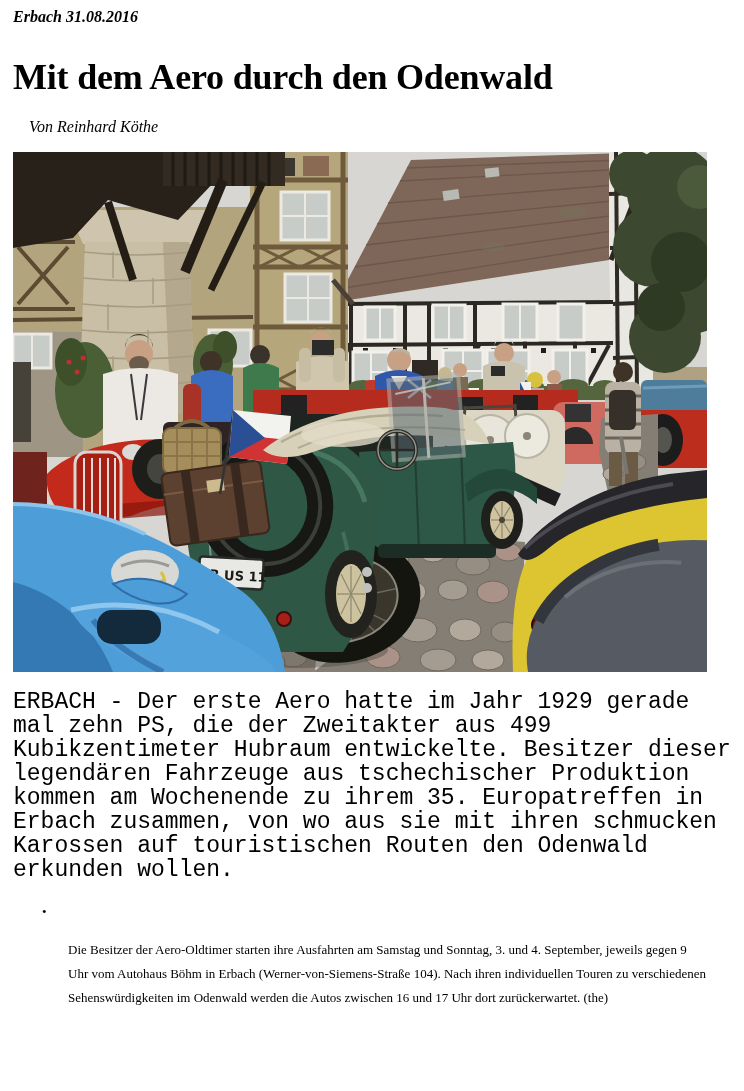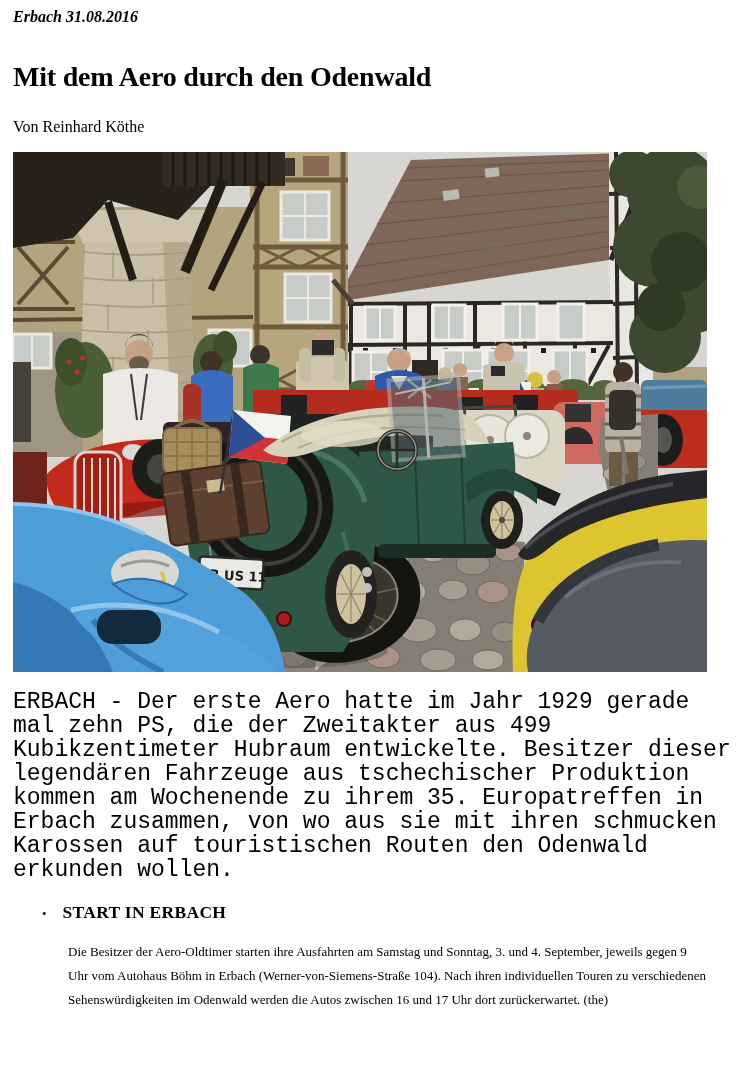--- a/index.html
+++ b/index.html
@@ -1,20 +1,20 @@
 <!DOCTYPE html>
 <html><head>
 <meta charset="utf-8">
 <style>
   html,body{margin:0;padding:0;background:#ffffff;}
   body{width:744px;min-height:1091px;font-family:"Liberation Serif", serif;color:#000;}
   .page{padding:0 13px;}
   .dateline{margin:8px 0 0;font-style:italic;font-size:16px;line-height:18px;font-weight:bold;}
-  .headline{margin:32px 0 0;font-weight:bold;font-size:28px;line-height:38px;letter-spacing:-0.2px;}
-  .byline{margin:22px 0 0;font-size:16px;line-height:18px;}
+  .headline{margin:32px 0 0;font-weight:bold;font-size:36px;line-height:38px;letter-spacing:-0.2px;}
+  .byline{margin:22px 16px 0;font-style:italic;font-size:16px;line-height:18px;}
   .photo-wrap{margin:16px 0 0;width:694px;height:520px;overflow:hidden;background:#d7d6d2;}
   .photo-wrap svg{display:block;}
   .subhead{margin:16px 0 0;font-weight:bold;font-size:17.5px;line-height:24px;max-width:690px;}
   p.body{margin:18px 0 0;font-size:23px;line-height:24px;max-width:718px;font-family:Liberation Mono, monospace;}
   p.body.second{margin-top:14px;}
   .start-item{margin:18px 0 0 29px;display:flex;align-items:baseline;gap:16px;}
   .bullet-dot{font-size:13px;line-height:24px;}
   .start-label{font-weight:bold;font-size:17.5px;line-height:24px;letter-spacing:0.3px;}
   p.indent{margin:14px 0 0 55px;font-size:13px;line-height:24px;max-width:640px;}
 </style>
@@ -549,18 +549,17 @@
         </g>
       </g>
     </svg>
   </div>
 
 
   <p class="body">ERBACH - Der erste Aero hatte im Jahr 1929 gerade mal zehn PS, die der Zweitakter aus 499 Kubikzentimeter Hubraum entwickelte. Besitzer dieser legendären Fahrzeuge aus tschechischer Produktion kommen am Wochenende zu ihrem 35. Europatreffen in Erbach zusammen, von wo aus sie mit ihren schmucken Karossen auf touristischen Routen den Odenwald erkunden wollen.</p>
 
   <div class="start-item">
     <span class="bullet-dot">•</span>
-    <span class="start-label">START IN ERBACH</span>
   </div>
 
   <p class="indent">Die Besitzer der Aero-Oldtimer starten ihre Ausfahrten am Samstag und Sonntag, 3. und 4. September, jeweils gegen 9 Uhr vom Autohaus Böhm in Erbach (Werner-von-Siemens-Straße 104). Nach ihren individuellen Touren zu verschiedenen Sehenswürdigkeiten im Odenwald werden die Autos zwischen 16 und 17 Uhr dort zurückerwartet. (the)</p>
 
 </div>
 
 </body></html>

